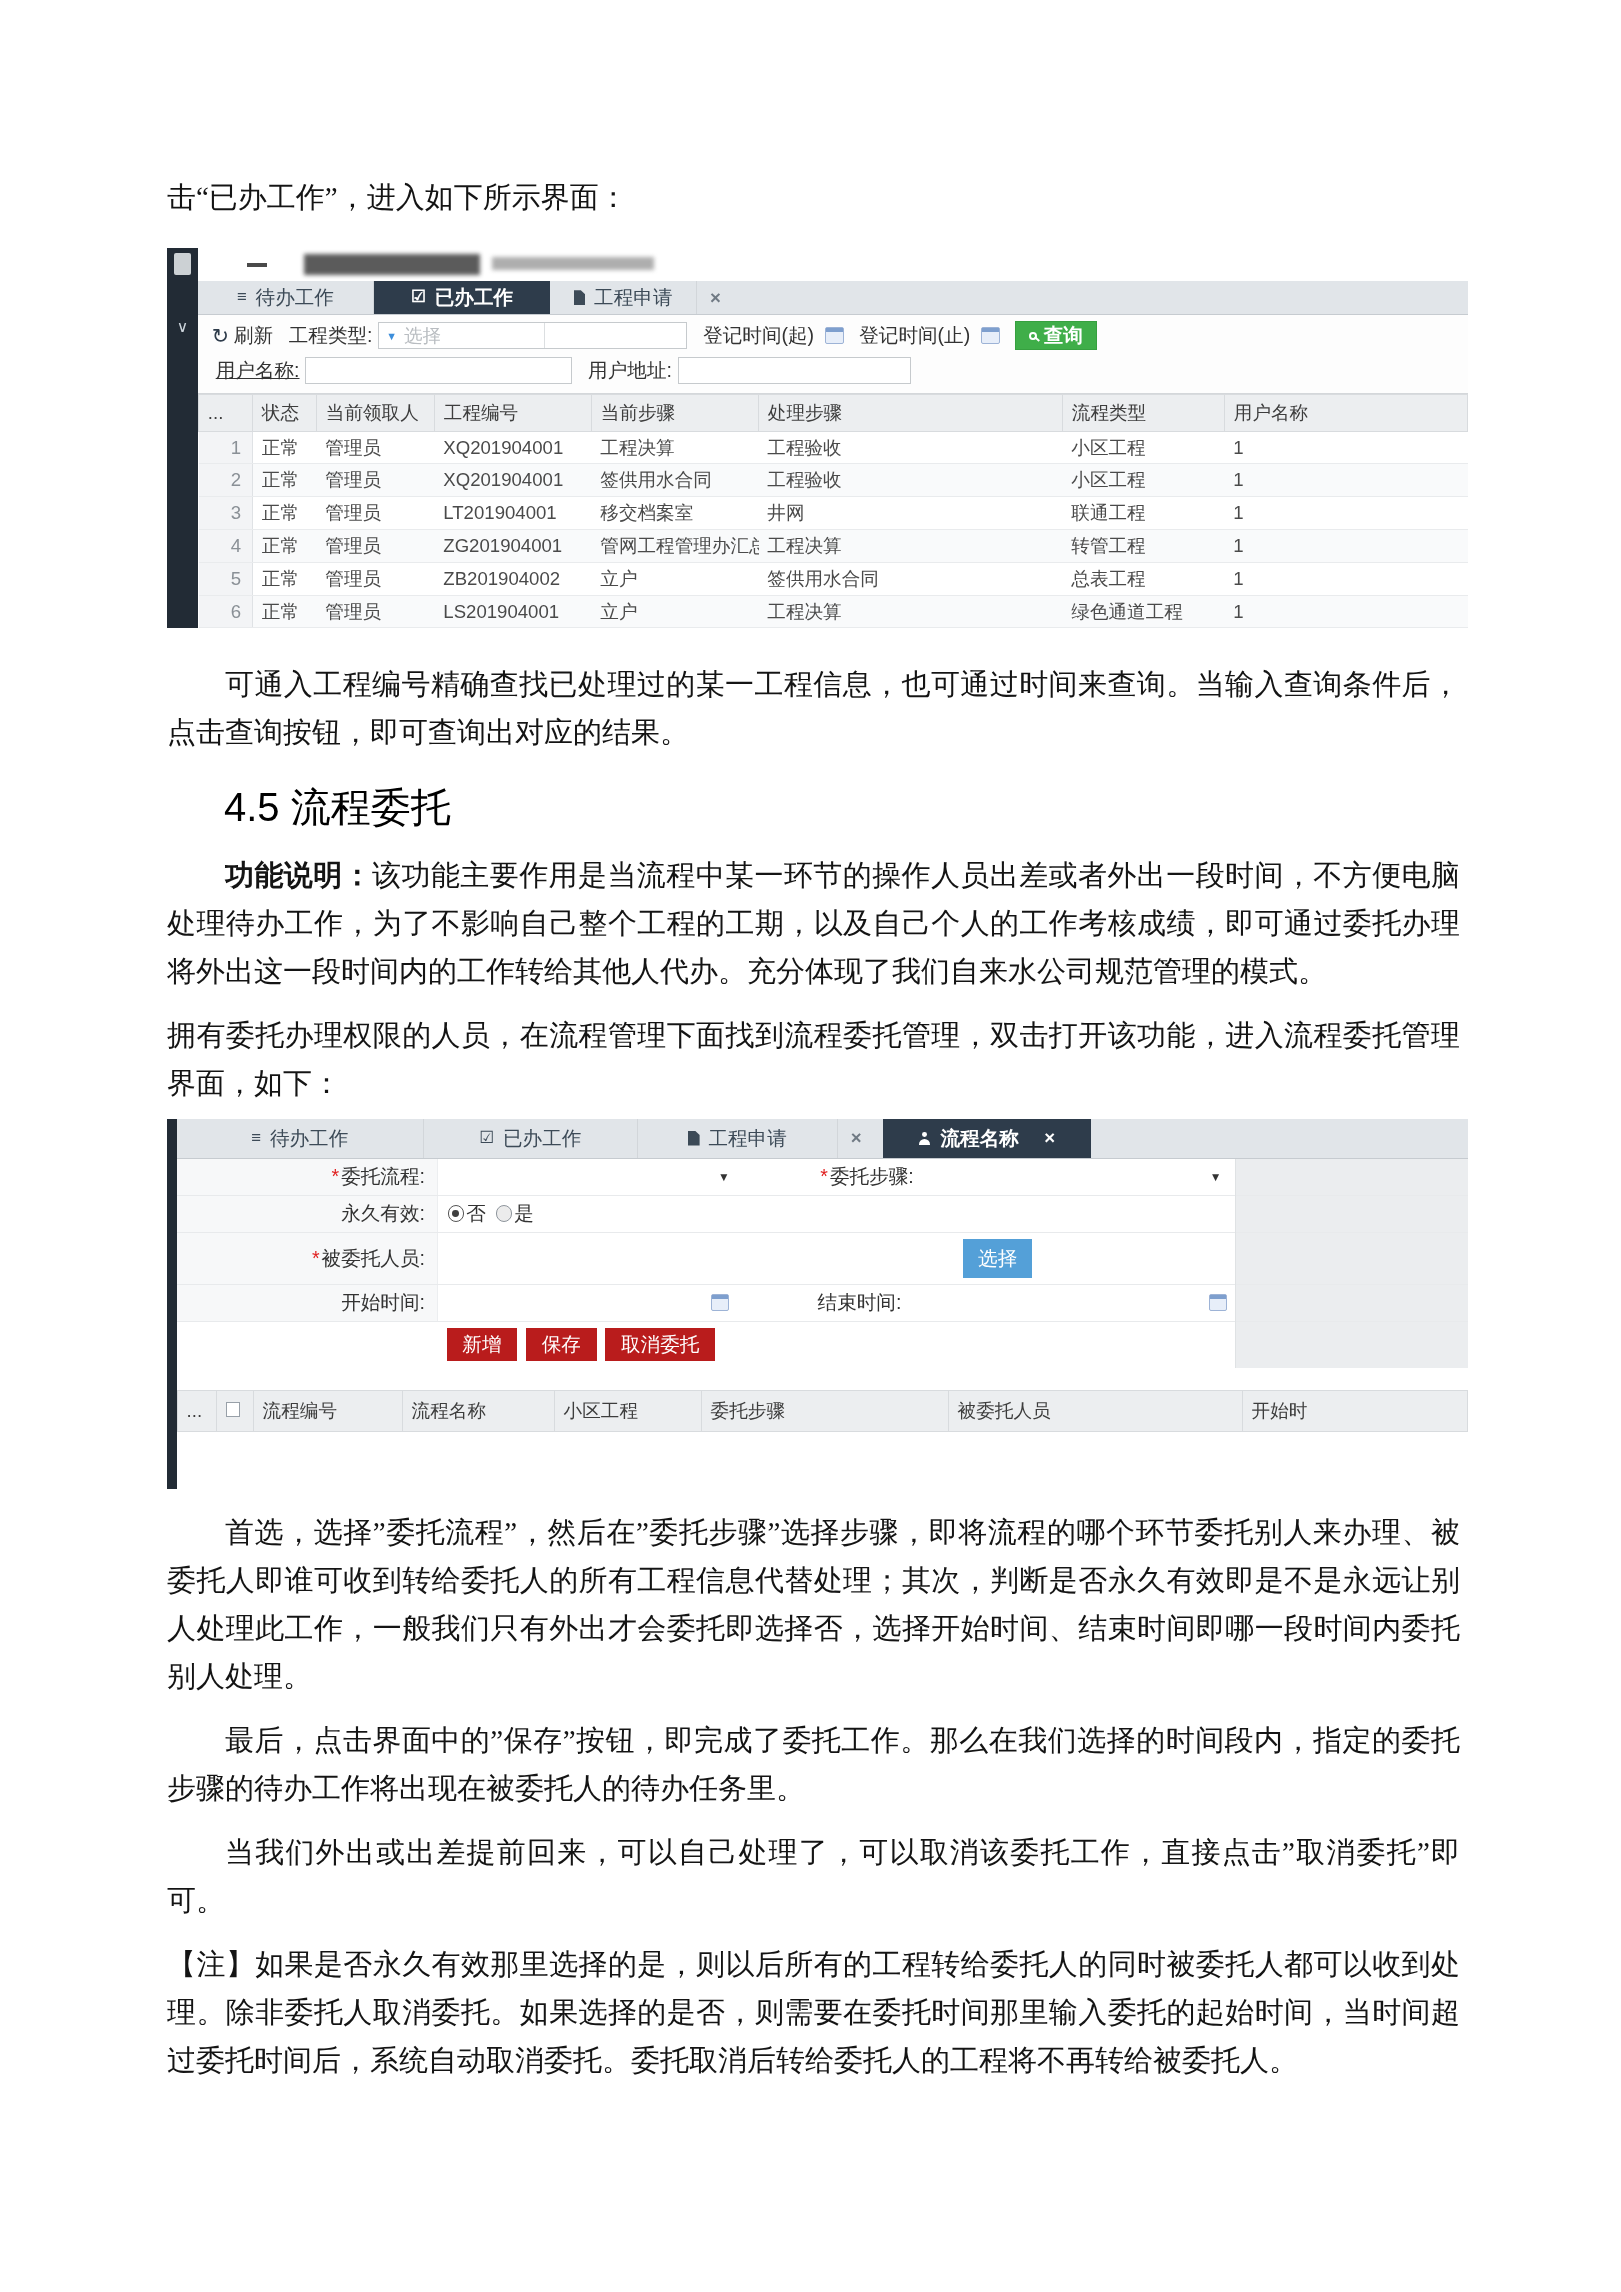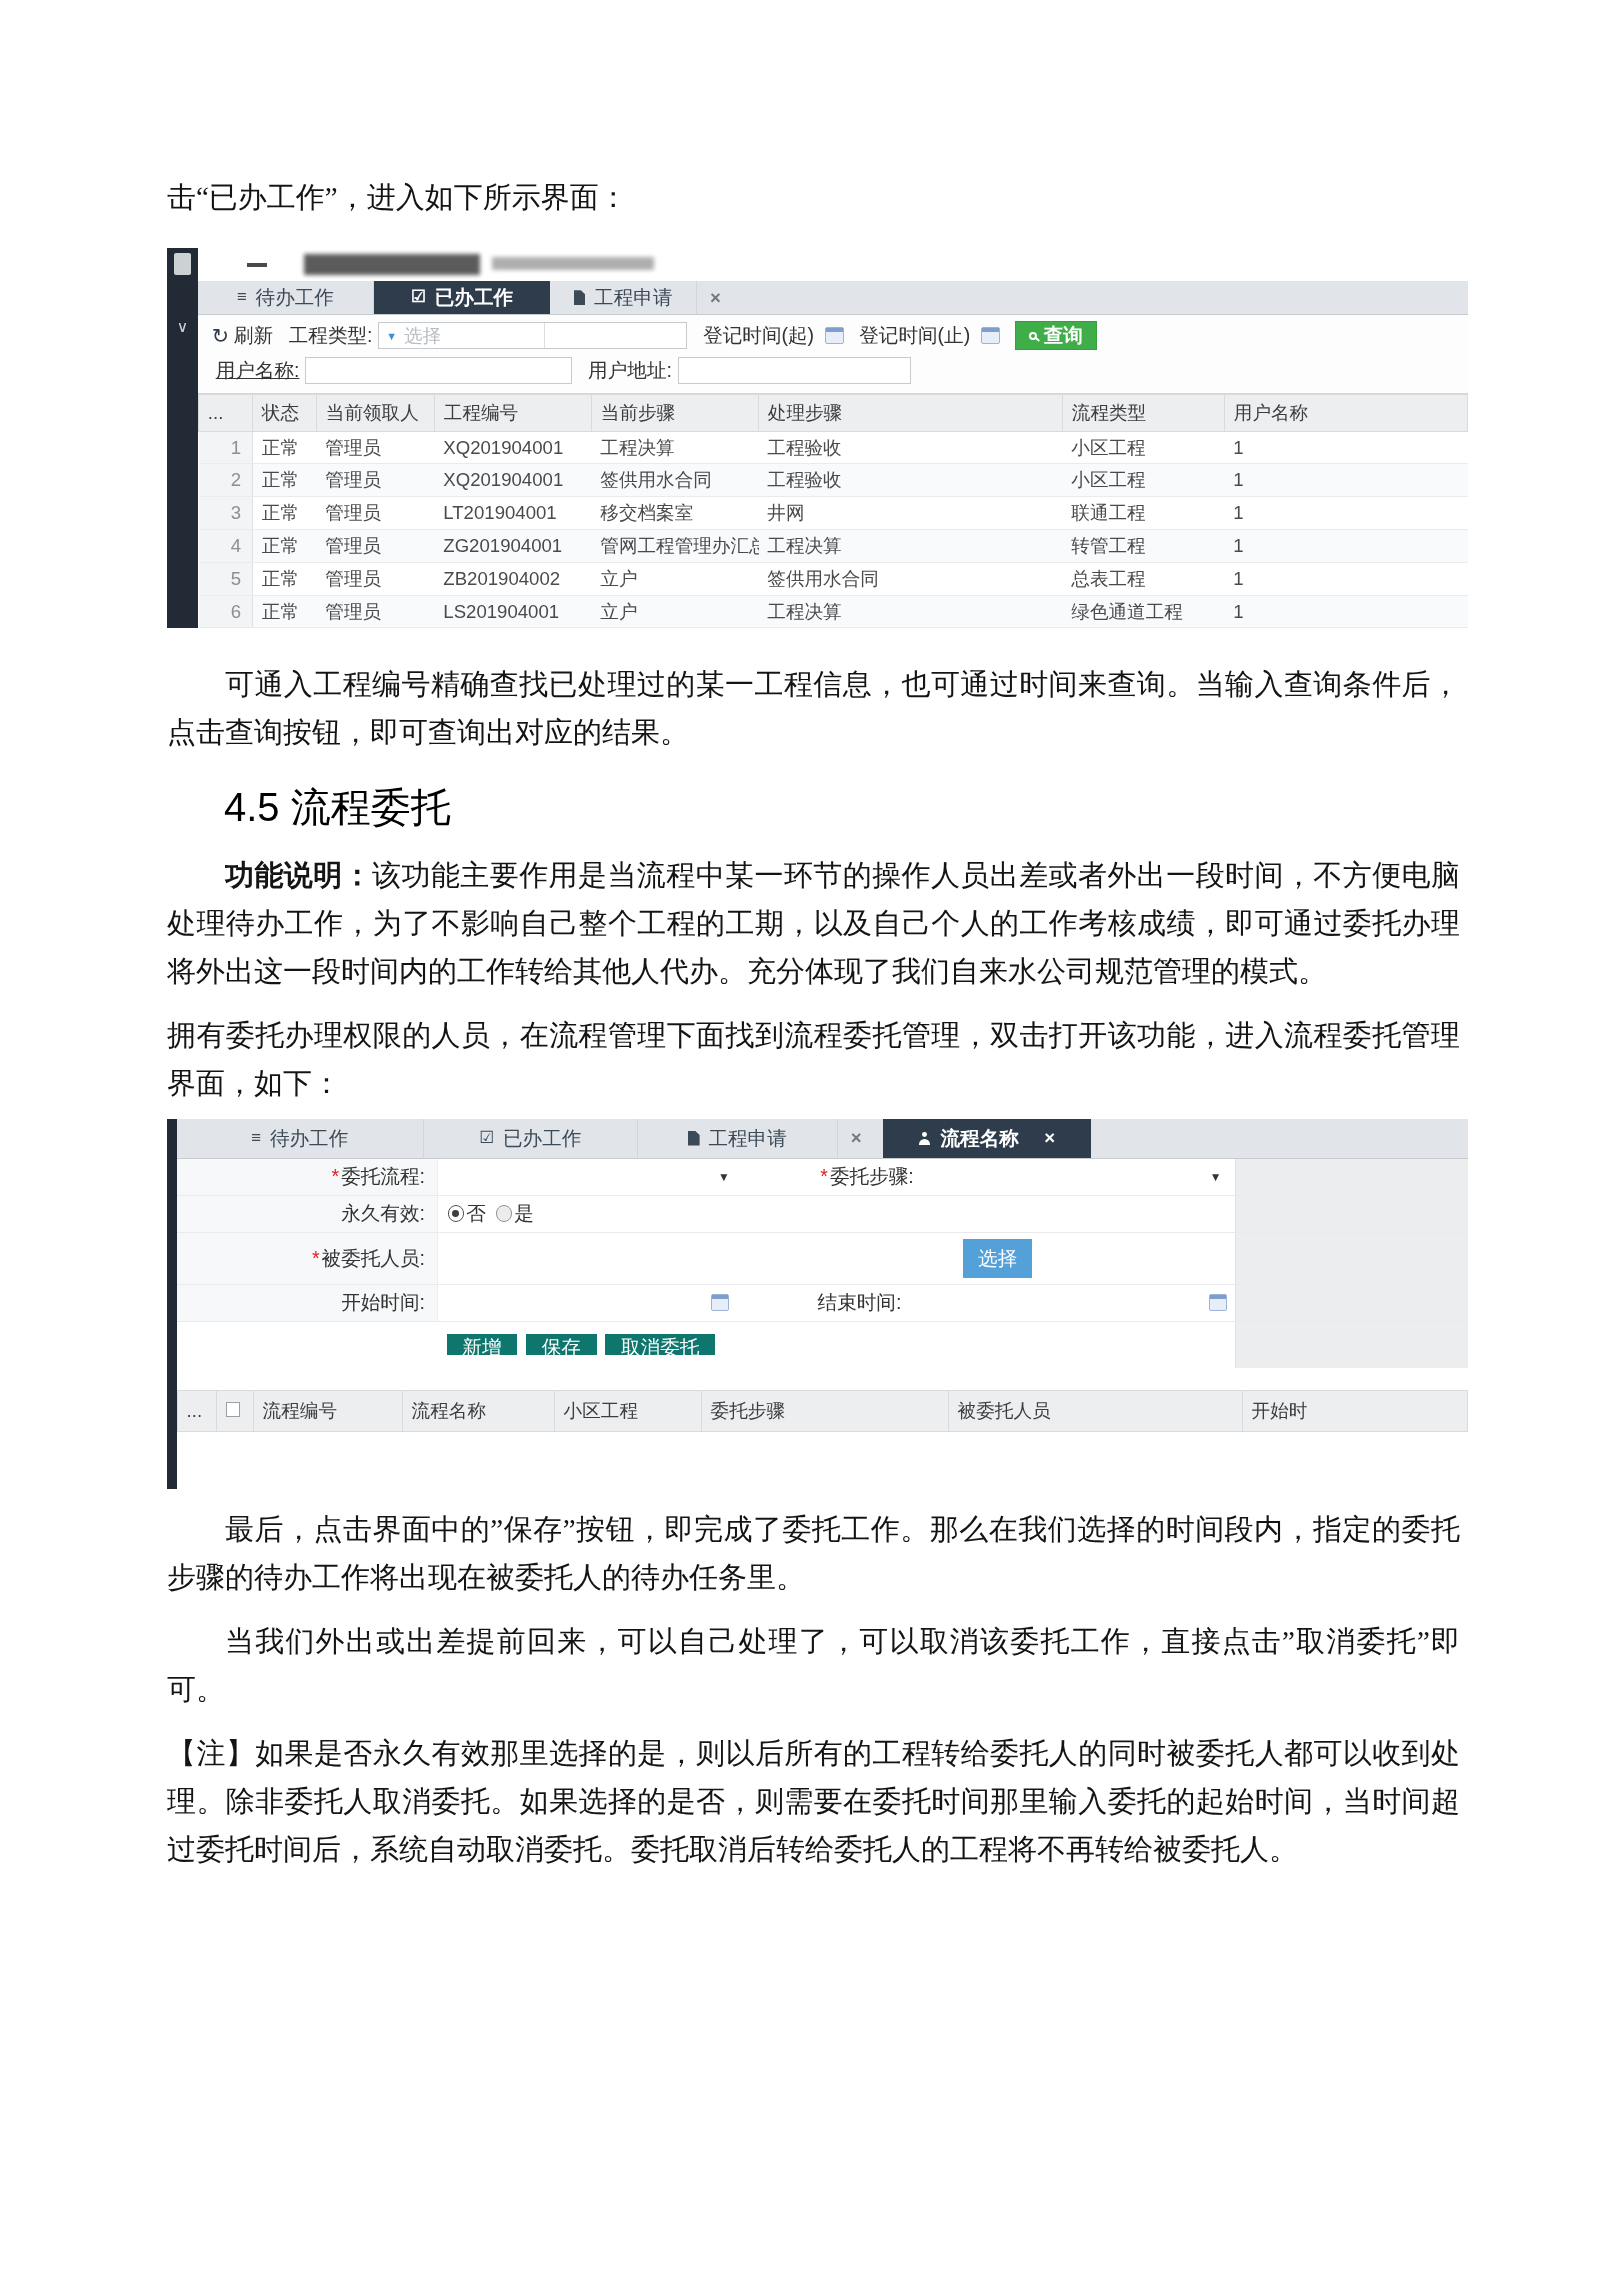--- a/index.html
+++ b/index.html
@@ -124,21 +124,21 @@
   .rad.off{ background:#ececec; }
   .rlbl{ margin-right:9.8px; }
   .finput{ width:508px; height:80%; background:#fff; }
   .btn-blue{ height:39px; padding:0 14.7px; background:#54a0d8; color:#fff; font-size:19.6px;
              border:none; display:flex; align-items:center; cursor:pointer;
              font-family:"Liberation Sans", sans-serif; }
   .frow .btn-blue{ margin-left:7.8px; }
   .finput2{ width:263px; height:80%; background:#fff; }
   .endwrap{ flex:1; display:flex; align-items:center; justify-content:flex-end; gap:3.9px; padding-right:7.8px; }
   .btnrow{ padding-left:9.8px; gap:8.8px; display:flex; }
-  .btnrow .btn{ height:21px; padding:0 15.7px; background:#0f766e; color:#fff; font-size:19.6px;
+  .btnrow .btn{ height:33px; padding:0 15.7px; background:#b91c1c; color:#fff; font-size:19.6px;
                 border:none; cursor:pointer; font-family:"Liberation Sans", sans-serif; }
   .s2-gap{ height:22.5px; background:#fff; }
   .g2 th{ padding:6.9px 8.8px; }
   .s2-body{ flex:1; background:#fff; }
 
   .ptxt{ margin-top:16px; }
   .p-first{ margin-top:19.6px; }
 </style>
 </head>
 <body>
@@ -410,19 +410,20 @@
               <th>委托步骤</th>
               <th>被委托人员</th>
               <th>开始时</th>
             </tr>
           </thead>
         </table>
         <div class="s2-body"></div>
       </div>
     </div>
 
+    <p class="doc indent p-first">首选，选择”委托流程”，然后在”委托步骤”选择步骤，即将流程的哪个环节委托别人来办理、被委托人即谁可收到转给委托人的所有工程信息代替处理；其次，判断是否永久有效即是不是永远让别人处理此工作，一般我们只有外出才会委托即选择否，选择开始时间、结束时间即哪一段时间内委托别人处理。</p>
     <p class="doc indent ptxt">最后，点击界面中的”保存”按钮，即完成了委托工作。那么在我们选择的时间段内，指定的委托步骤的待办工作将出现在被委托人的待办任务里。</p>
     <p class="doc indent ptxt">当我们外出或出差提前回来，可以自己处理了，可以取消该委托工作，直接点击”取消委托”即可。</p>
     <p class="doc ptxt">【注】如果是否永久有效那里选择的是，则以后所有的工程转给委托人的同时被委托人都可以收到处理。除非委托人取消委托。如果选择的是否，则需要在委托时间那里输入委托的起始时间，当时间超过委托时间后，系统自动取消委托。委托取消后转给委托人的工程将不再转给被委托人。</p>
 
   </div>
 </div>
 
 
 </body></html>

